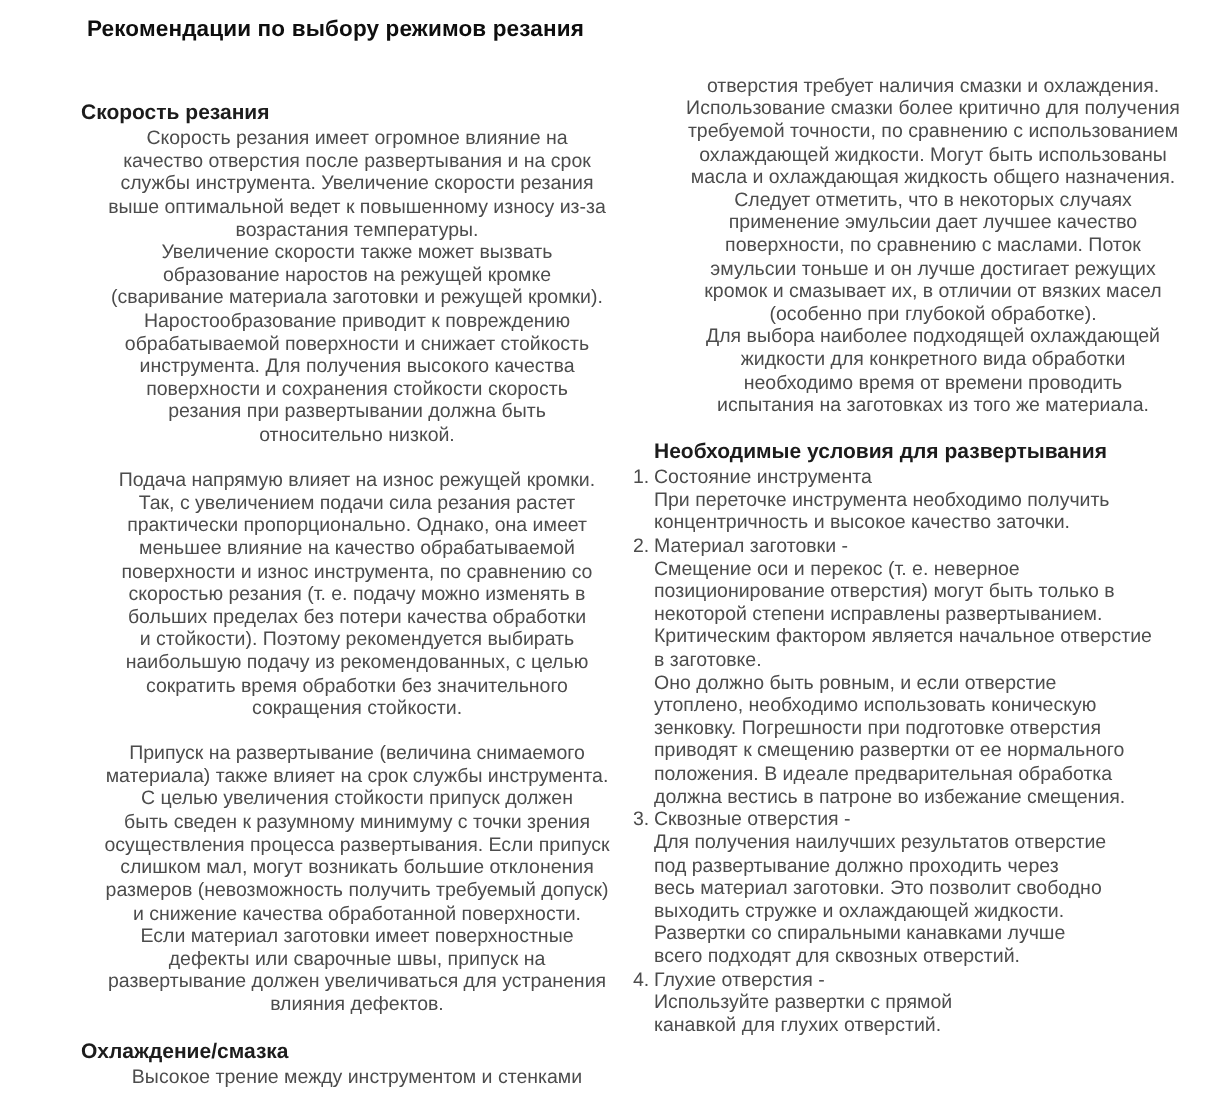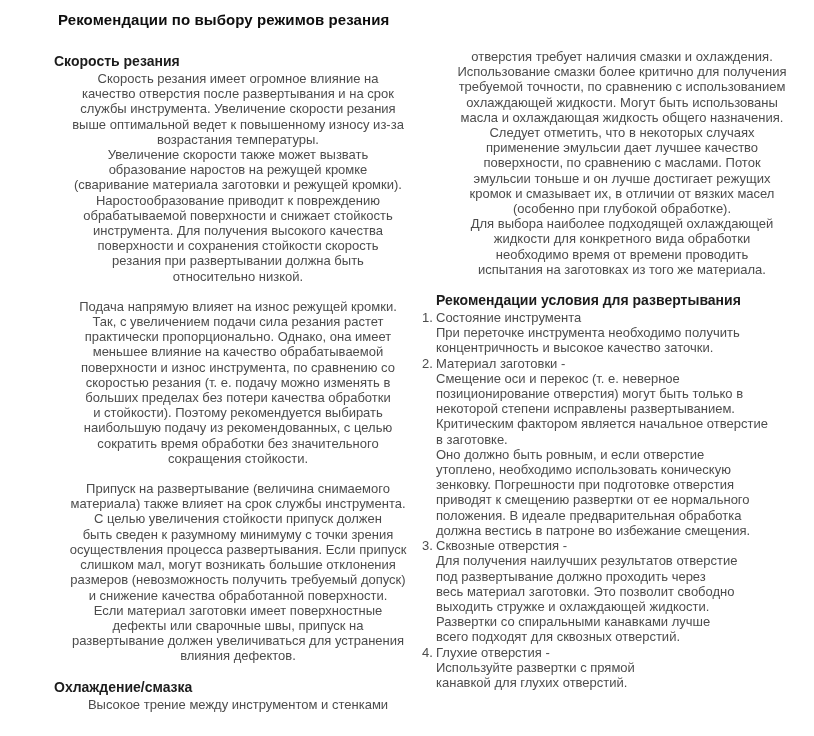--- a/index.html
+++ b/index.html
@@ -36,21 +36,21 @@
     flex: 0 0 368px;
   }
   .col-right {
     flex: 1;
     min-width: 0;
   }
   .section {
     margin-top: 15px;
   }
   .section:first-child {
-    margin-top: 4px;
+    margin-top: 17px;
   }
   .section-heading {
     font-size: 14px;
     font-weight: bold;
     color: #1c1c1c;
     margin: 0 0 2px 0;
     line-height: 16px;
   }
   .body-text {
     font-size: 13px;
@@ -164,21 +164,21 @@
 поверхности, по сравнению с маслами. Поток
 эмульсии тоньше и он лучше достигает режущих
 кромок и смазывает их, в отличии от вязких масел
 (особенно при глубокой обработке).
 Для выбора наиболее подходящей охлаждающей
 жидкости для конкретного вида обработки
 необходимо время от времени проводить
 испытания на заготовках из того же материала.</p>
 
       <div class="section">
-        <h2 class="section-heading indented">Рекомендации условия для развертывания</h2>
+        <h2 class="section-heading indented">Необходимые условия для развертывания</h2>
 
         <div class="olist">
 
           <div class="olist-item">
             <span class="olist-num">1.</span>
             <div class="olist-text">Состояние инструмента
 При переточке инструмента необходимо получить
 концентричность и высокое качество заточки.</div>
           </div>
 

